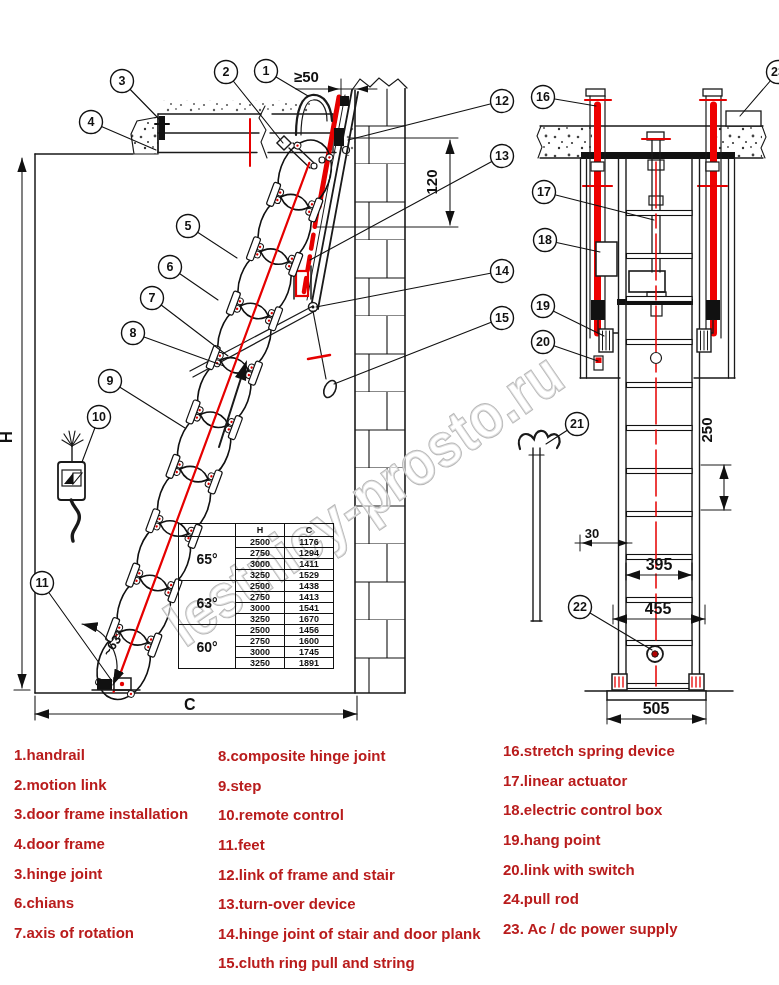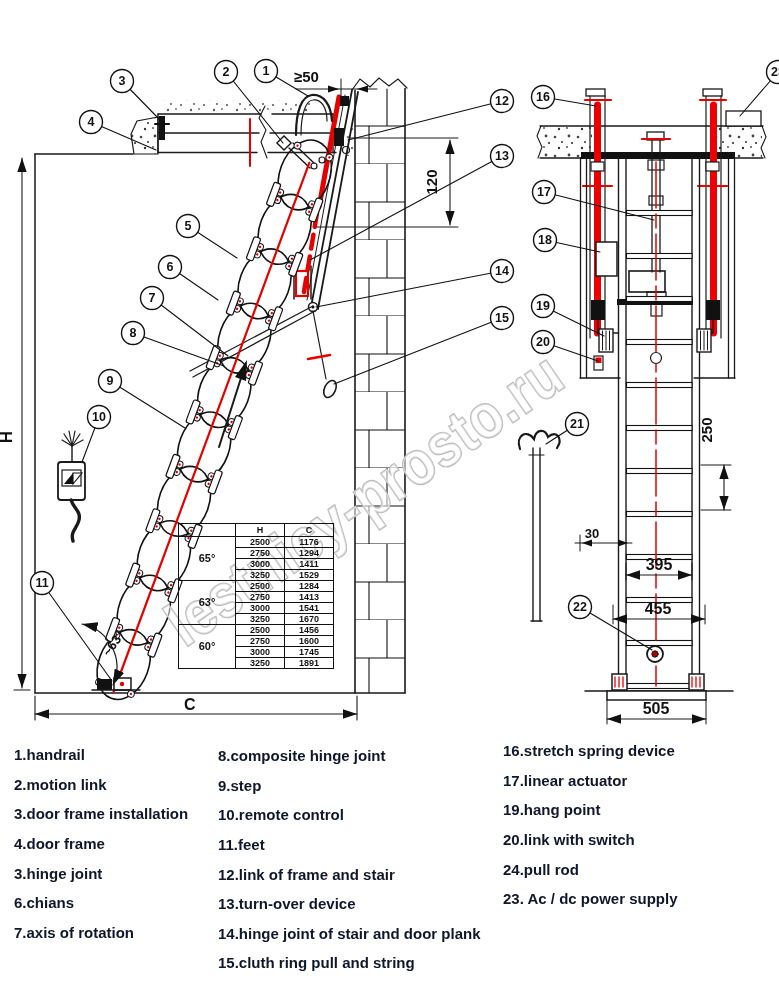--- a/index.html
+++ b/index.html
@@ -9,23 +9,23 @@
   svg text{font-family:"Liberation Sans",sans-serif;font-weight:bold;fill:#111;}
   .callout-num{font-size:12.5px;text-anchor:middle;}
   .dim-label{font-size:15px;text-anchor:middle;}
   .dim-label-sm{font-size:13px;text-anchor:middle;}
   
   #spec-table{position:absolute;left:178px;top:523px;width:156px;border-collapse:collapse;
               table-layout:fixed;background:transparent;}
   #spec-table th,#spec-table td{border:1px solid #111;font:bold 9px/1 "Liberation Sans",sans-serif;
               color:#111;text-align:center;padding:0;height:10px;overflow:hidden;}
   #spec-table th{height:12px;}
-  #spec-table .ang{width:56px;font-size:11px;}
+  #spec-table .ang{width:56px;font-size:14px;}
   
-  .legend-col{position:absolute;color:#0f172a;font:bold 15px "Liberation Sans",sans-serif;text-align:center;}
+  .legend-col{position:absolute;color:#b91c1c;font:bold 15px "Liberation Sans",sans-serif;text-align:center;}
   .legend-col div{height:29.6px;display:flex;align-items:center;white-space:nowrap;}
 </style>
 </head>
 <body>
 
 <div id="stage">
 
 <svg id="drawing" width="779" height="740" viewBox="0 0 779 740">
   <defs>
     <marker id="ab" viewBox="0 0 12 8" refX="12" refY="4" markerWidth="13" markerHeight="9" orient="auto-start-reverse">
@@ -611,21 +611,21 @@
           <td>3000</td>
           <td>1411</td>
         </tr>
         <tr>
           <td>3250</td>
           <td>1529</td>
         </tr>
         <tr>
           <td rowspan="4" class="ang">63°</td>
           <td>2500</td>
-          <td>1284</td>
+          <td>1438</td>
         </tr>
         <tr>
           <td>2750</td>
           <td>1413</td>
         </tr>
         <tr>
           <td>3000</td>
           <td>1541</td>
         </tr>
         <tr>
@@ -667,19 +667,20 @@
       <div>10.remote control</div>
       <div>11.feet</div>
       <div>12.link of frame and stair</div>
       <div>13.turn-over device</div>
       <div>14.hinge joint of stair and door plank</div>
       <div>15.cluth ring pull and string</div>
     </div>
 <div class="legend-col" style="left:503px;top:736px;" id="leg3">
       <div>16.stretch spring device</div>
       <div>17.linear actuator</div>
+      <div>18.electric control box</div>
       <div>19.hang point</div>
       <div>20.link with switch</div>
       <div>24.pull rod</div>
       <div>23. Ac / dc power supply</div>
     </div>
 
 </div>
 
 </body></html>

